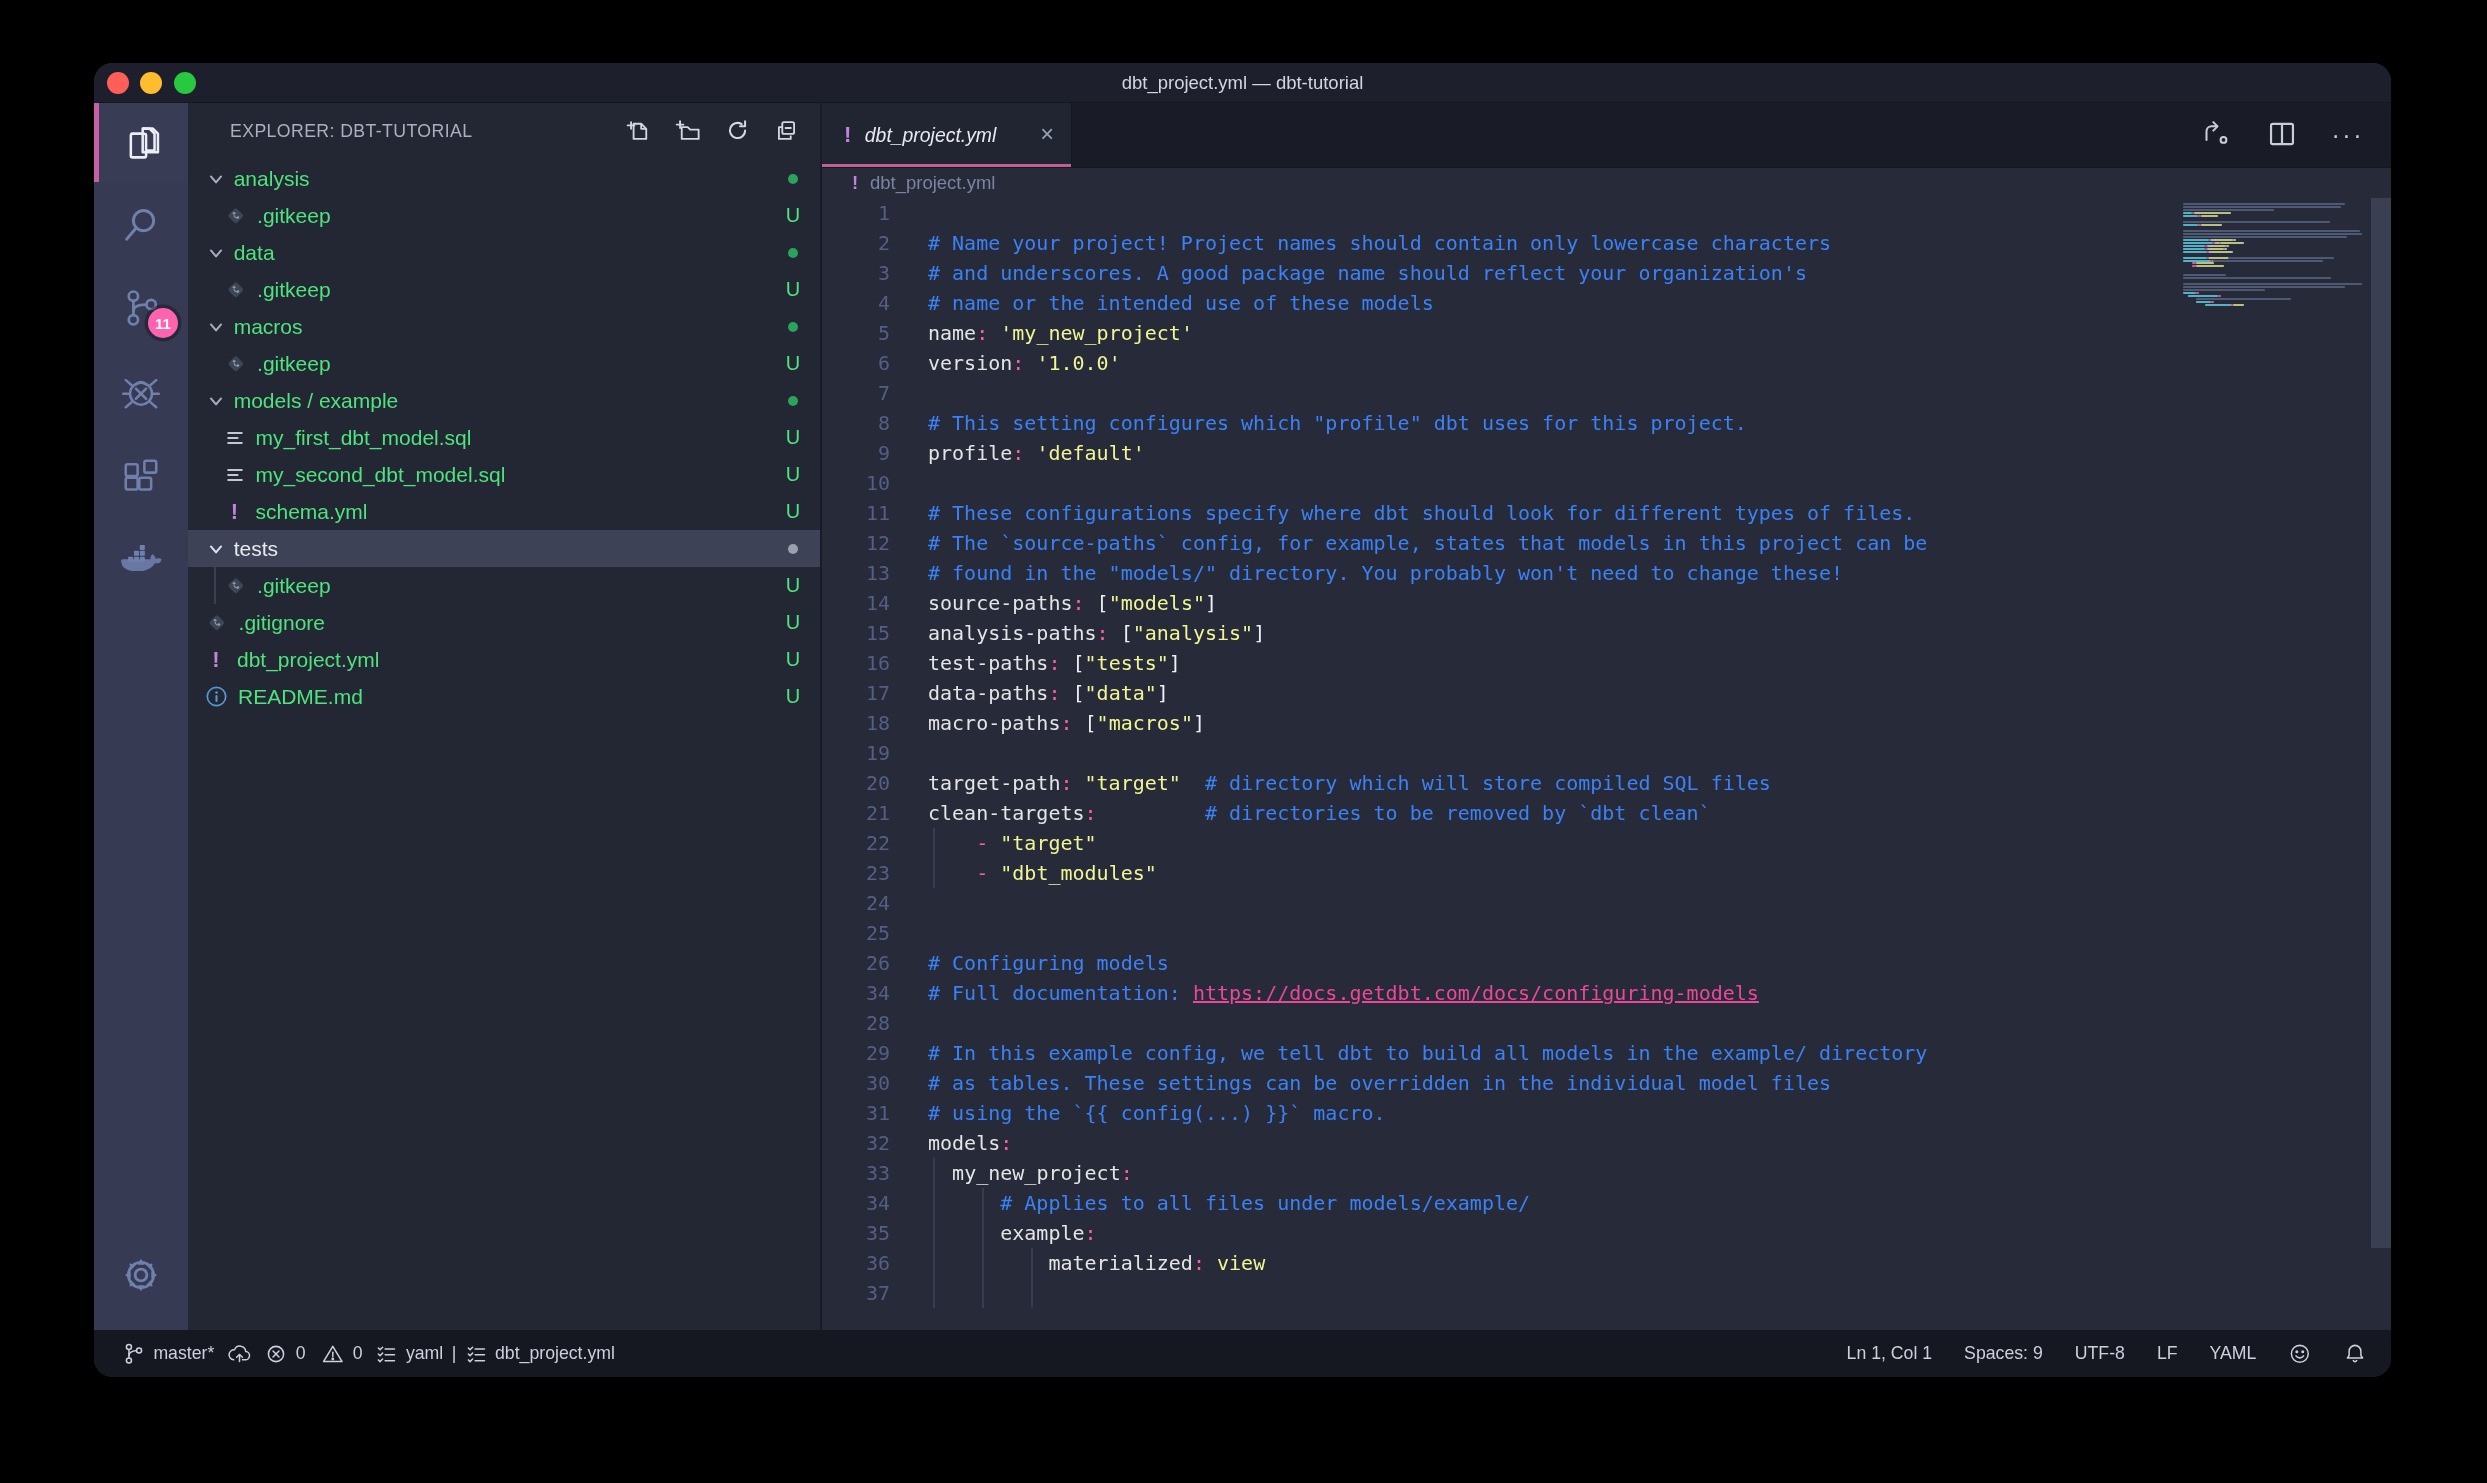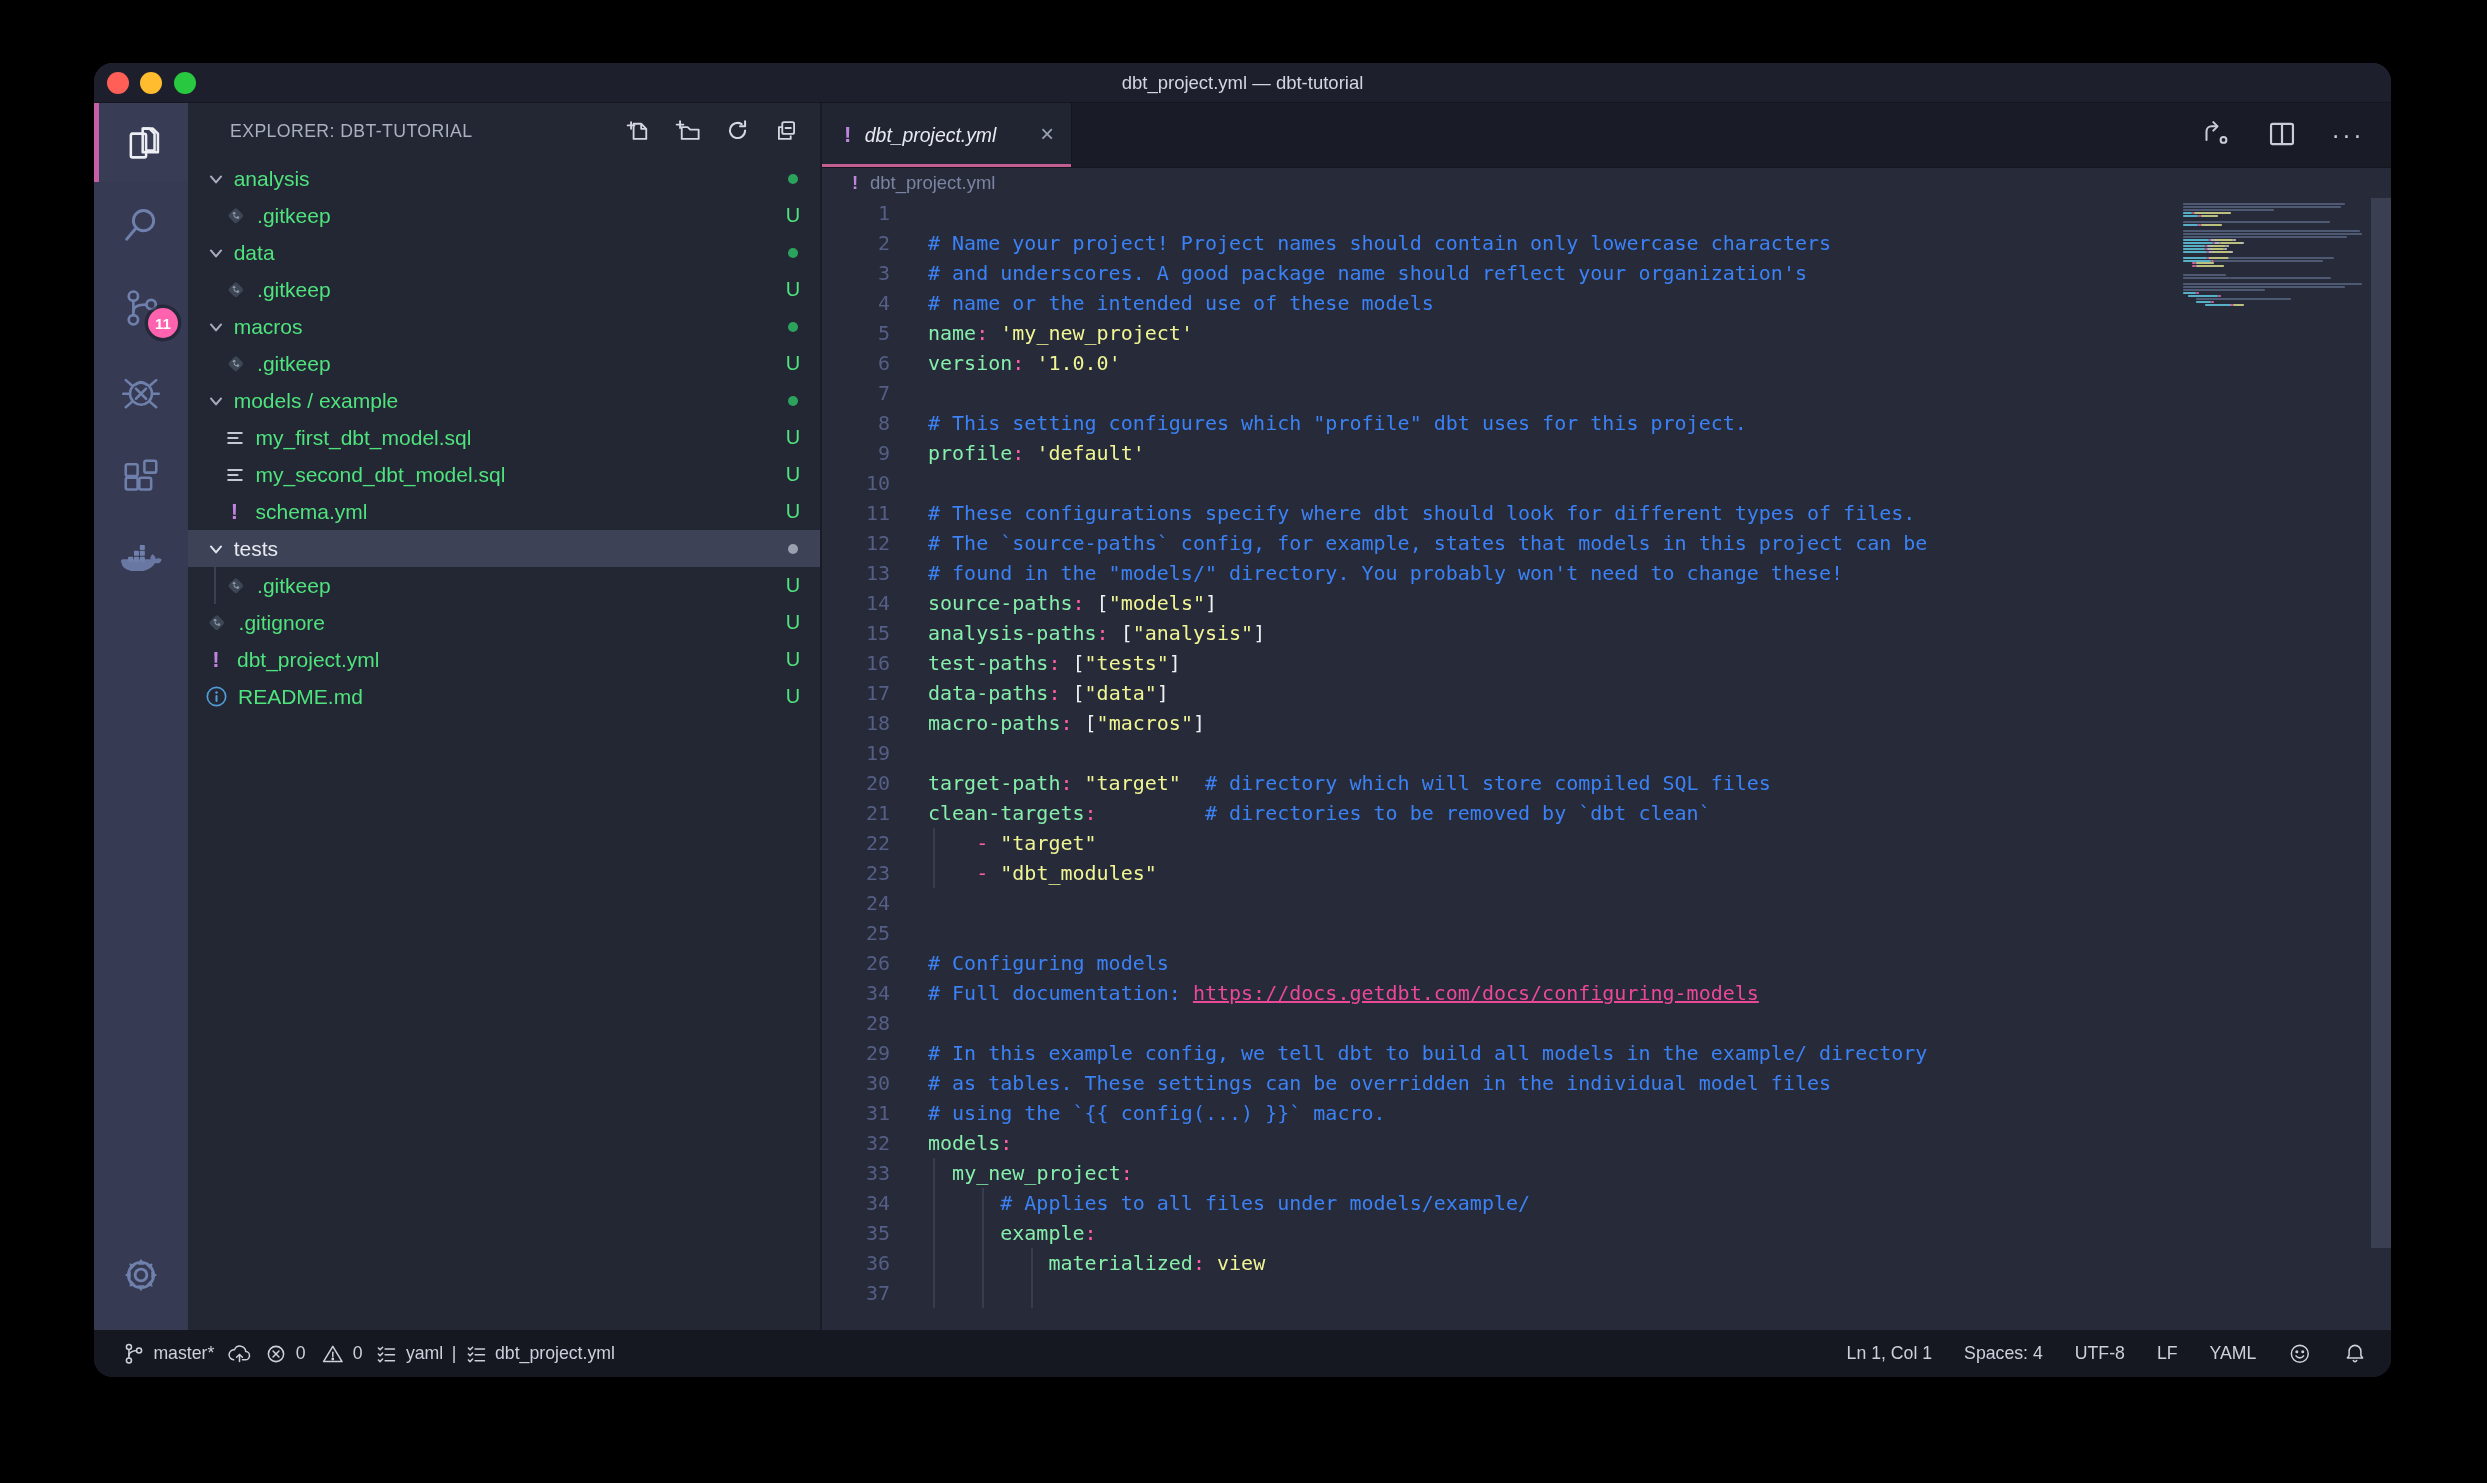--- a/index.html
+++ b/index.html
@@ -57,21 +57,21 @@
   .breadcrumb{flex:0 0 30px;display:flex;align-items:center;padding-left:30px;gap:11.8px;font-size:18.5px;color:#7b84a1;}
   .bc-dirty{color:#c184dd;font-weight:bold;font-size:18.5px;}
 
   .editor{flex:1;position:relative;overflow:hidden;}
   #code-lines{position:absolute;top:0;left:0;right:211px;}
   .cline{height:30px;display:flex;font-family:"DejaVu Sans Mono",monospace;font-size:20px;line-height:30px;white-space:pre;}
   .ln{flex:0 0 68px;text-align:right;color:#555f86;}
   .ltxt{margin-left:38px;position:relative;}
   .guide{position:absolute;top:0;bottom:0;width:1.7px;background:#373c50;}
   .tk-c{color:#3b82f6;}
-  .tk-k{color:#86efac;}
+  .tk-k{color:#e5e5e5;}
   .tk-p{color:#ff5da2;}
   .tk-s{color:#f1f694;}
   .tk-w{color:#eef0f4;}
   .tk-u{color:#ec4899;text-decoration:underline;}
 
   .minimap{position:absolute;top:1.7px;right:23.6px;width:184px;height:337px;}
   .mm-seg{position:absolute;height:2.5px;border-radius:0.8px;opacity:.85;}
   .scroll-slider{position:absolute;top:0;right:0;width:20px;height:1050px;background:rgba(110,118,148,.28);}
 
   
@@ -616,21 +616,21 @@
               <line x1="12" y1="14" x2="23" y2="14"></line>
             <path d="M4 20 l2 2 l3 -3"></path>
               <line x1="12" y1="21" x2="23" y2="21"></line>
           </svg>
         </span>
         <span>dbt_project.yml</span>
       </span>
     </div>
     <div class="sb-right">
       <span class="sb-item">Ln 1, Col 1</span>
-      <span class="sb-item">Spaces: 4</span>
+      <span class="sb-item">Spaces: 9</span>
       <span class="sb-item">UTF-8</span>
       <span class="sb-item">LF</span>
       <span class="sb-item">YAML</span>
       <span class="sb-item">
         <svg width="23.6" height="23.6" viewBox="0 0 28 28" fill="none" stroke="currentColor" stroke-width="1.8" stroke-linecap="round">
           <circle cx="14" cy="14" r="10"></circle>
             <circle cx="10.5" cy="11.5" r="0.9" fill="currentColor"></circle>
             <circle cx="17.5" cy="11.5" r="0.9" fill="currentColor"></circle>
             <path d="M9.5 16.5 a5.5 5.5 0 0 0 9 0"></path>
         </svg>

